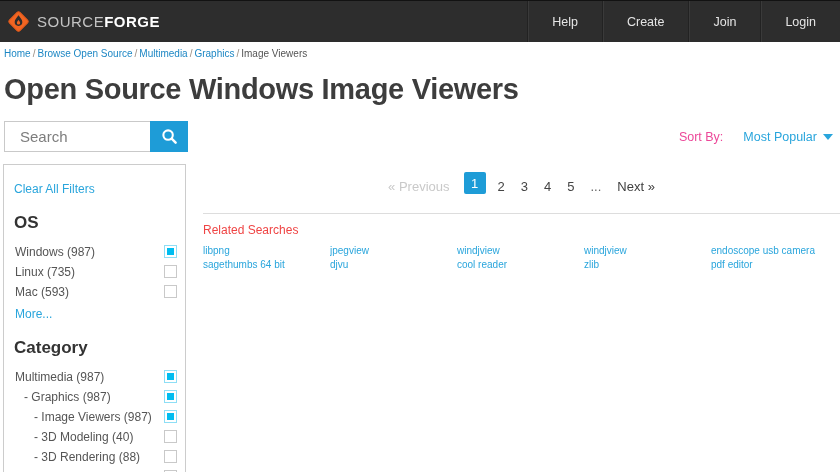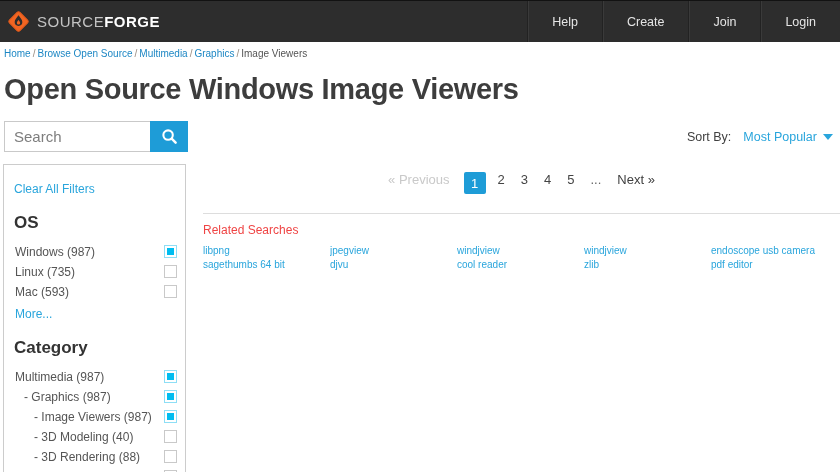--- a/index.html
+++ b/index.html
@@ -25,27 +25,27 @@
 
   
   h1.page-title { margin: 8px 4px 0; font-size: 29px; line-height: 34px;
     font-weight: bold; color: #3d3d3d; letter-spacing: -0.3px; }
 
   
   .toolbar { margin: 15px 4px 0; display: flex; align-items: center;
     justify-content: space-between; height: 31px; }
   .searchbox { display: flex; height: 31px; }
   .searchbox input { width: 146px; height: 31px; border: 1px solid #c9c9c9;
-    border-right: none; padding: 0 9px; font-size: 15px; color: #444; outline: none;
+    border-right: none; padding: 0 15px; font-size: 15px; color: #444; outline: none;
     font-family: "Liberation Sans", sans-serif; }
   .searchbox input::placeholder { color: #7d7d7d; }
   .search-btn { width: 38px; height: 31px; background: #1e9cd7; border: none;
     display: flex; align-items: center; justify-content: center; cursor: pointer; }
   .sortby { display: flex; align-items: center; font-size: 12.5px; padding-right: 3px; }
-  .sortby .lbl { color: #404040; margin-right: 12px; }
+  .sortby .lbl { color: #ec4899; margin-right: 20px; }
   .sortby a { color: #29a5dc; text-decoration: none; display: flex; align-items: center;
     cursor: pointer; }
   .caret { width: 0; height: 0; border-left: 5px solid transparent;
     border-right: 5px solid transparent; border-top: 6px solid #29a5dc; margin-left: 6px; }
 
   
   .layout { display: flex; margin-top: 12px; align-items: flex-start; }
 
   
   .sidebar { margin-left: 3px; width: 183px; border: 1px solid #ccc; background: #fff;
@@ -62,21 +62,21 @@
   .cb { width: 13px; height: 13px; border: 1px solid #c9c9c9; background: #fff;
     flex-shrink: 0; margin-right: 1px; display: flex; align-items: center;
     justify-content: center; cursor: pointer; }
   .cb.checked { border-color: #8edef5; }
   .cb.checked::after { content: ''; width: 7px; height: 7px; background: #00bdf0; }
   .more-link { font-size: 12px; color: #29a5dc; text-decoration: none; cursor: pointer;
     display: inline-block; margin: 5px 0 0 3px; }
 
   
   .main { flex: 1; margin-left: 17px; min-width: 0; }
-  .pagination { margin-top: 8px; display: flex; align-items: flex-start; justify-content: center;
+  .pagination { margin-top: 8px; display: flex; align-items: flex-end; justify-content: center;
     font-size: 13px; color: #444; }
   .pagination .prev { color: #c9c9c9; margin-right: 14px; }
   .page-num { padding: 0 8px; color: #444; text-decoration: none; cursor: pointer; }
   .page-num.active { background: #1e9cd7; color: #fff; width: 22px; height: 22px;
     display: inline-flex; align-items: center; justify-content: center;
     border-radius: 2px; padding: 0; margin-right: 4px; }
   .pagination .dots { padding: 0 8px; color: #666; }
   .pagination .next { color: #3f3f3f; text-decoration: none; margin-left: 8px;
     cursor: pointer; }
   .divider { border: none; border-top: 1px solid #ddd; margin: 19px 0 0; }

